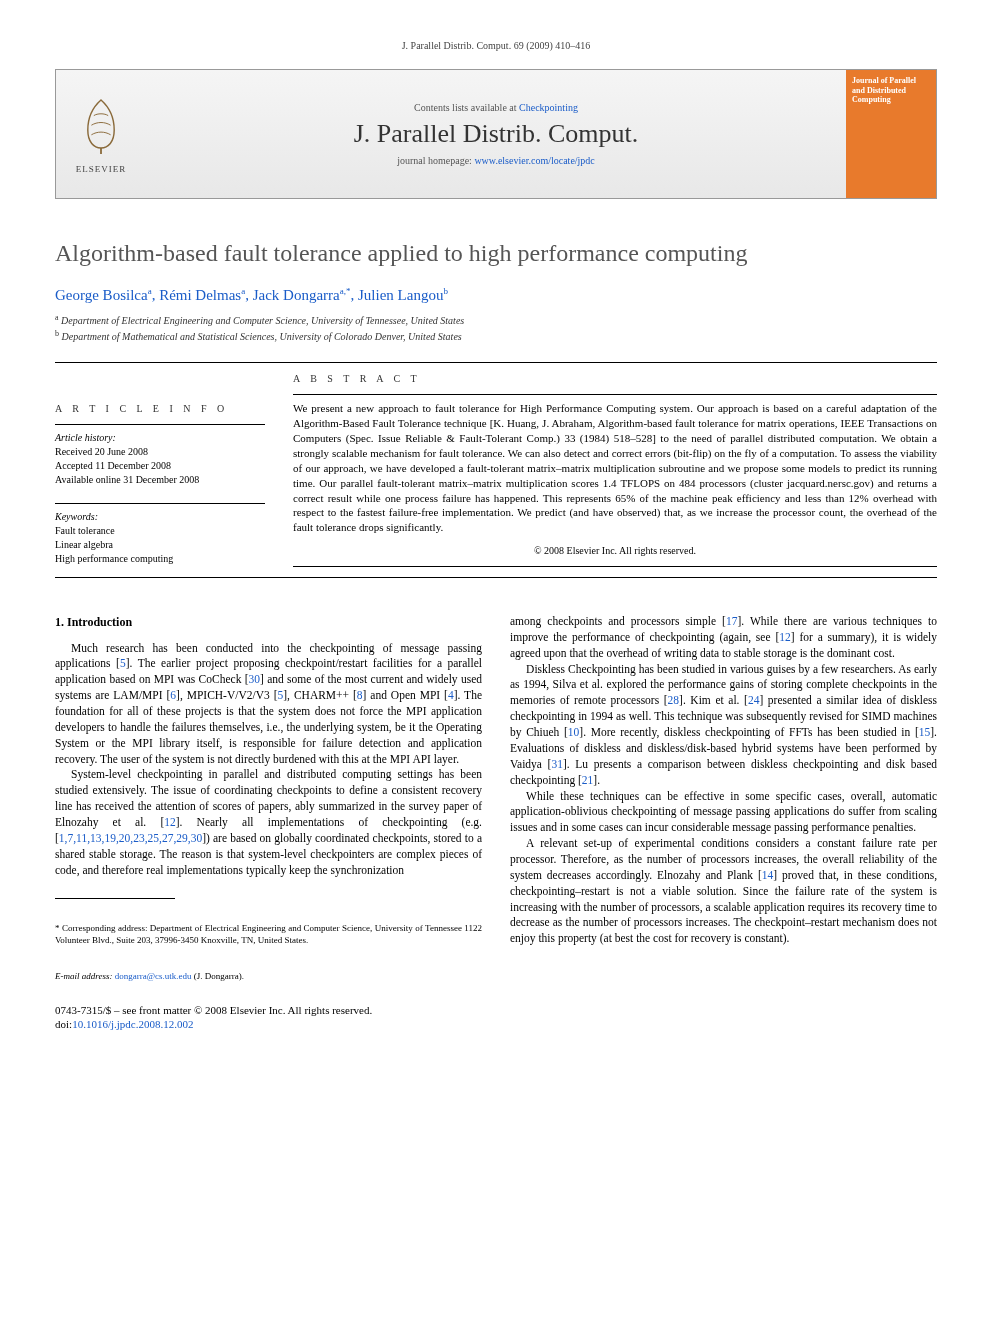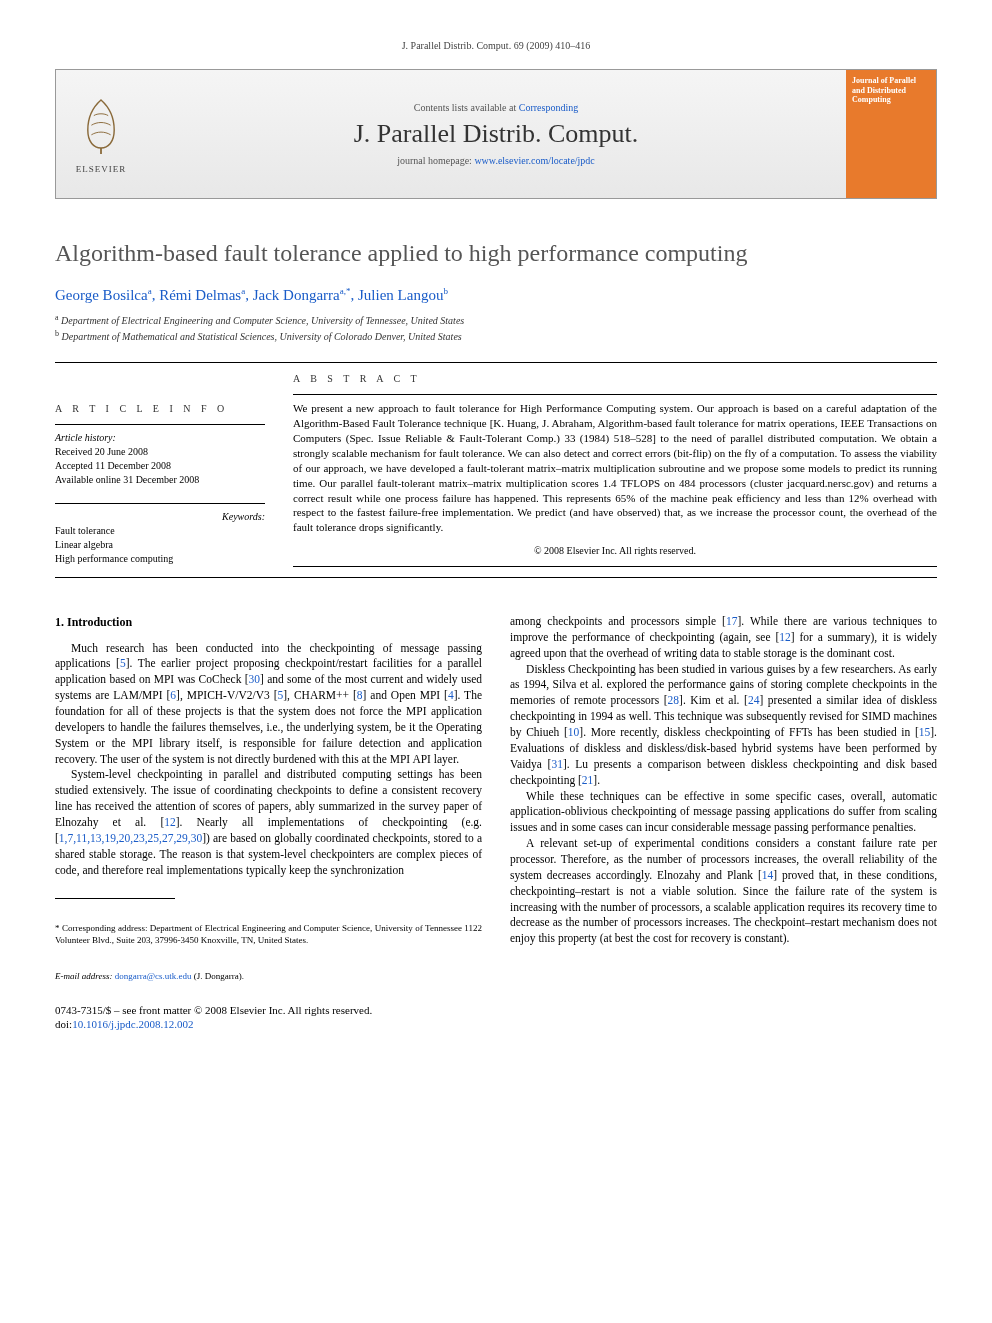--- a/index.html
+++ b/index.html
@@ -53,21 +53,21 @@
   .authors .sup { font-size: 9px; vertical-align: super; color: #1a5cc8; }
   .affiliations { font-size: 10px; font-style: italic; color: #333; margin-bottom: 18px; line-height: 1.5; }
   .affiliations .sup { font-size: 8px; vertical-align: super; font-style: normal; }
   .hr { border: none; border-top: 1px solid #000; margin: 10px 0; }
   .info-abs { display: flex; gap: 28px; margin-top: 10px; }
   .info-col { width: 210px; font-size: 10px; margin-top: 30px; }
   .abs-col { flex: 1; font-size: 11px; }
   .sec-head { font-size: 10px; letter-spacing: 4px; color: #333; margin-bottom: 10px; }
   .hist-label { font-style: italic; }
   .hist-lines { line-height: 1.4; margin-bottom: 16px; }
-  .kw-label { font-style: italic; text-align: right; }
+  .kw-label { font-style: italic; }
   .kw-lines { line-height: 1.4; }
   .abstract-text { text-align: justify; line-height: 1.35; }
   .copyright { text-align: center; font-size: 10px; margin-top: 10px; }
   .body-cols {
     column-count: 2; column-gap: 28px;
     margin-top: 36px; font-size: 11.5px; line-height: 1.38; text-align: justify;
   }
   .body-cols h2 { font-size: 12px; font-weight: bold; margin-bottom: 10px; }
   .body-cols p { text-indent: 1.4em; margin: 0 0 0 0; }
   .body-cols p.noindent { text-indent: 0; }
@@ -90,21 +90,21 @@
         <path d="M20 5 C12 12 9 20 9 30 C9 40 14 45 20 45 C26 45 31 40 31 30 C31 20 28 12 20 5 Z" fill="none" stroke="#8a6a3a" stroke-width="1.2"></path>
         <path d="M20 45 L20 50" stroke="#8a6a3a" stroke-width="1.5"></path>
         <path d="M14 18 C17 16 23 16 26 18" stroke="#8a6a3a" stroke-width="0.8" fill="none"></path>
         <path d="M12 26 C17 23 23 23 28 26" stroke="#8a6a3a" stroke-width="0.8" fill="none"></path>
         <path d="M12 34 C17 31 23 31 28 34" stroke="#8a6a3a" stroke-width="0.8" fill="none"></path>
       </svg>
       <div class="elabel">ELSEVIER</div>
     </div>
     <div class="banner-mid">
       <div class="contents-line">
-        <span>Contents lists available at </span><a href="#" class="ref">Corresponding</a>
+        <span>Contents lists available at </span><a href="#" class="ref">Checkpointing</a>
       </div>
       <div class="journal-name">J. Parallel Distrib. Comput.</div>
       <div class="homepage-line">
         <span>journal homepage: </span><a href="#" class="ref">www.elsevier.com/locate/jpdc</a>
       </div>
     </div>
     <div class="journal-cover">
       <div class="jc-title">Journal of Parallel and Distributed Computing</div>
     </div>
   </div>

